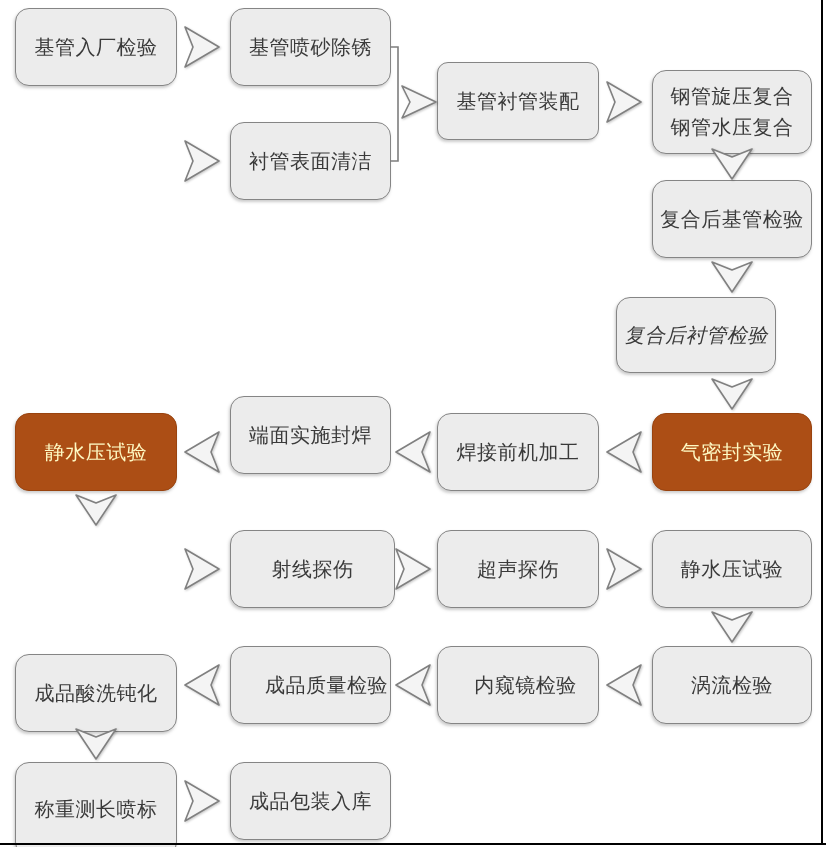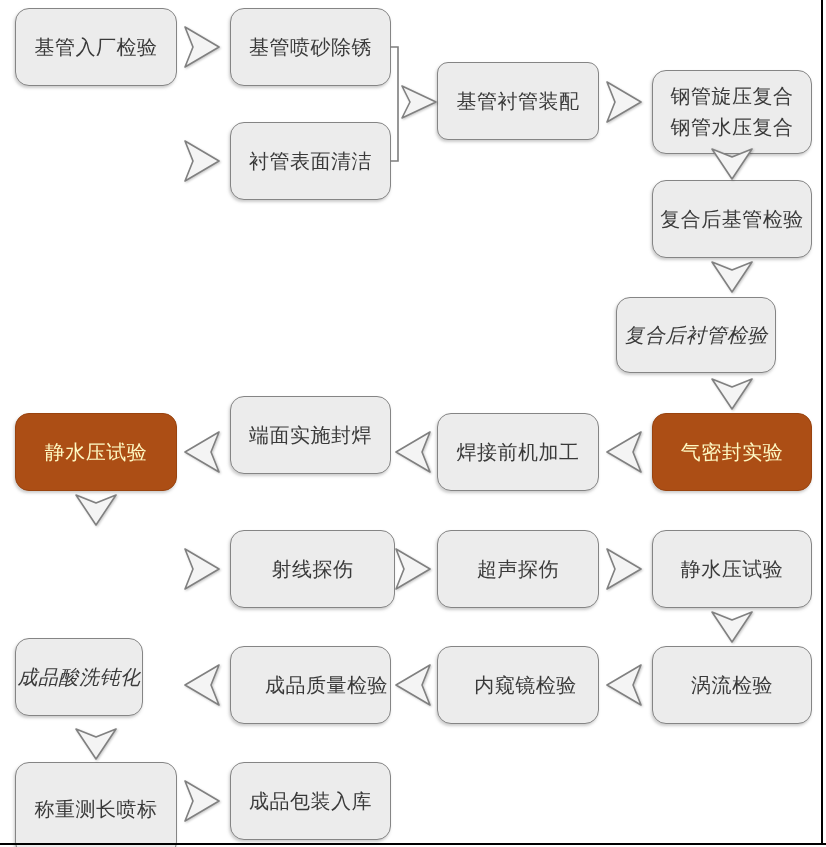--- a/index.html
+++ b/index.html
@@ -39,21 +39,21 @@
   .n9 {left:437px;top:413px;width:162px;height:78px;}
   .n10{left:230px;top:396px;width:161px;height:78px;}
   .n11{left:15px; top:413px;width:162px;height:78px;}
   .n12{left:15px; top:530px;width:162px;height:78px;}
   .n13{left:230px;top:530px;width:165px;height:78px;}
   .n14{left:437px;top:530px;width:162px;height:78px;}
   .n15{left:652px;top:530px;width:160px;height:78px;}
   .n16{left:652px;top:646px;width:160px;height:78px;}
   .n17{left:437px;top:646px;width:162px;height:78px;padding-left:15px;}
   .n18{left:230px;top:646px;width:161px;height:78px;padding-left:32px;}
-  .n19{left:15px; top:638px;width:128px;height:78px;font-style:italic;}
+  .n19{left:15px; top:654px;width:162px;height:78px;}
   .n20{left:15px; top:762px;width:162px;height:94px;}
   .n21{left:230px;top:762px;width:161px;height:78px;}
 </style>
 </head>
 <body>
 
 <div class="canvas">
 
   <div class="node n0">
       <span>基管入厂检验</span>

